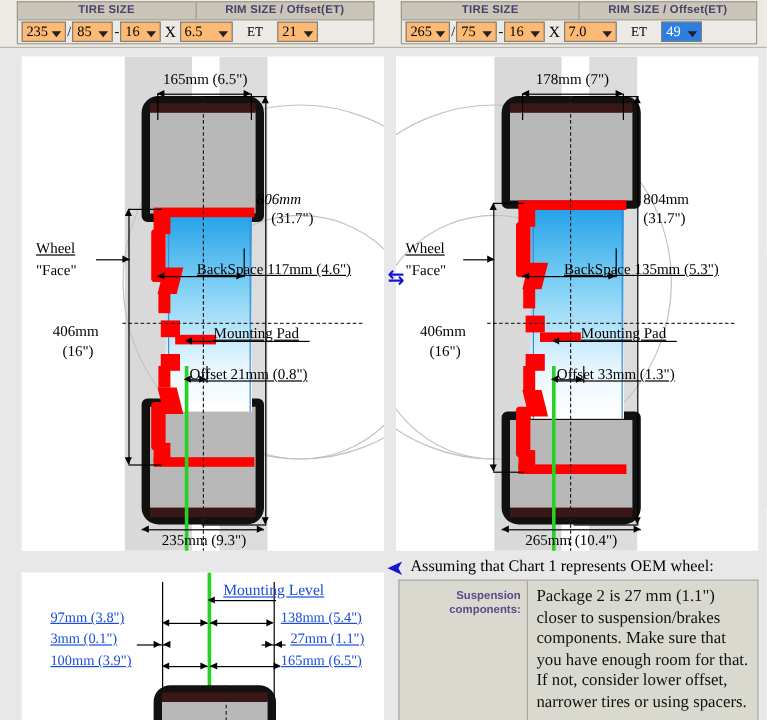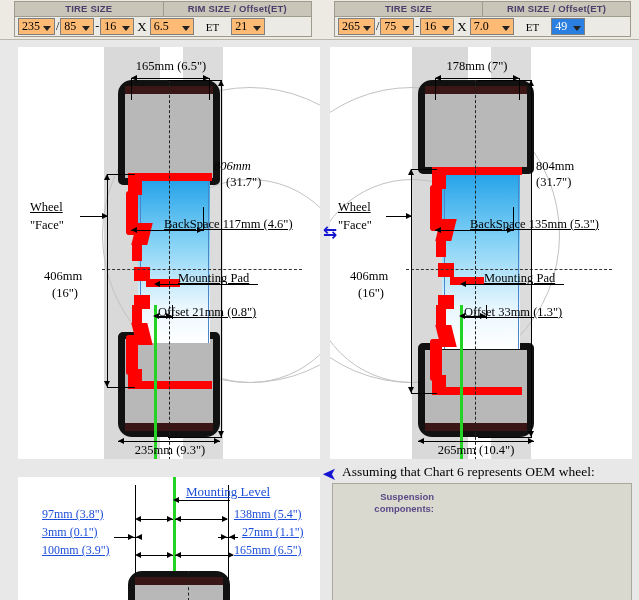--- a/index.html
+++ b/index.html
@@ -485,22 +485,23 @@
     <div class="ml-lbl" style="left:216px;top:66px;text-decoration:underline;">165mm (6.5")</div>
 
     <div class="tire top" style="left:110px;top:94px;width:102px;height:60px;">
       <div class="tread"></div>
     </div>
     <div class="vdash" style="left:170px;top:94px;height:30px;"></div>
   </div>
 
   <div class="notewrap">
     <div class="note-arrow">➤</div>
-    <div class="note-head">Assuming that Chart 6 represents OEM wheel:</div>
+    <div class="note-head">Assuming that Chart 1 represents OEM wheel:</div>
     <div class="note-box">
       <div class="note-key">
         <div>Suspension</div>
         <div>components:</div>
       </div>
+      <div class="note-val">Package 2 is 27 mm (1.1") closer to suspension/brakes components. Make sure that you have enough room for that. If not, consider lower offset, narrower tires or using spacers.</div>
     </div>
   </div>
 
 </div>
 
 </body></html>

